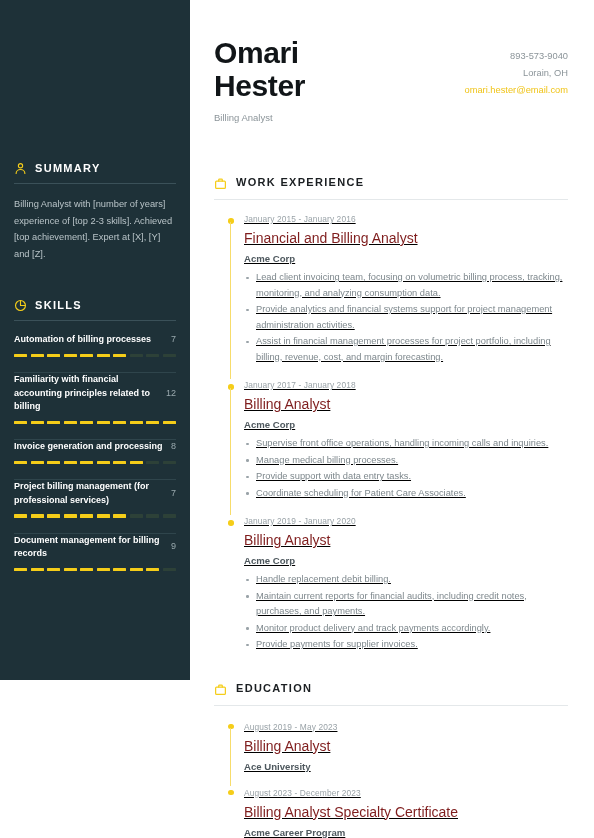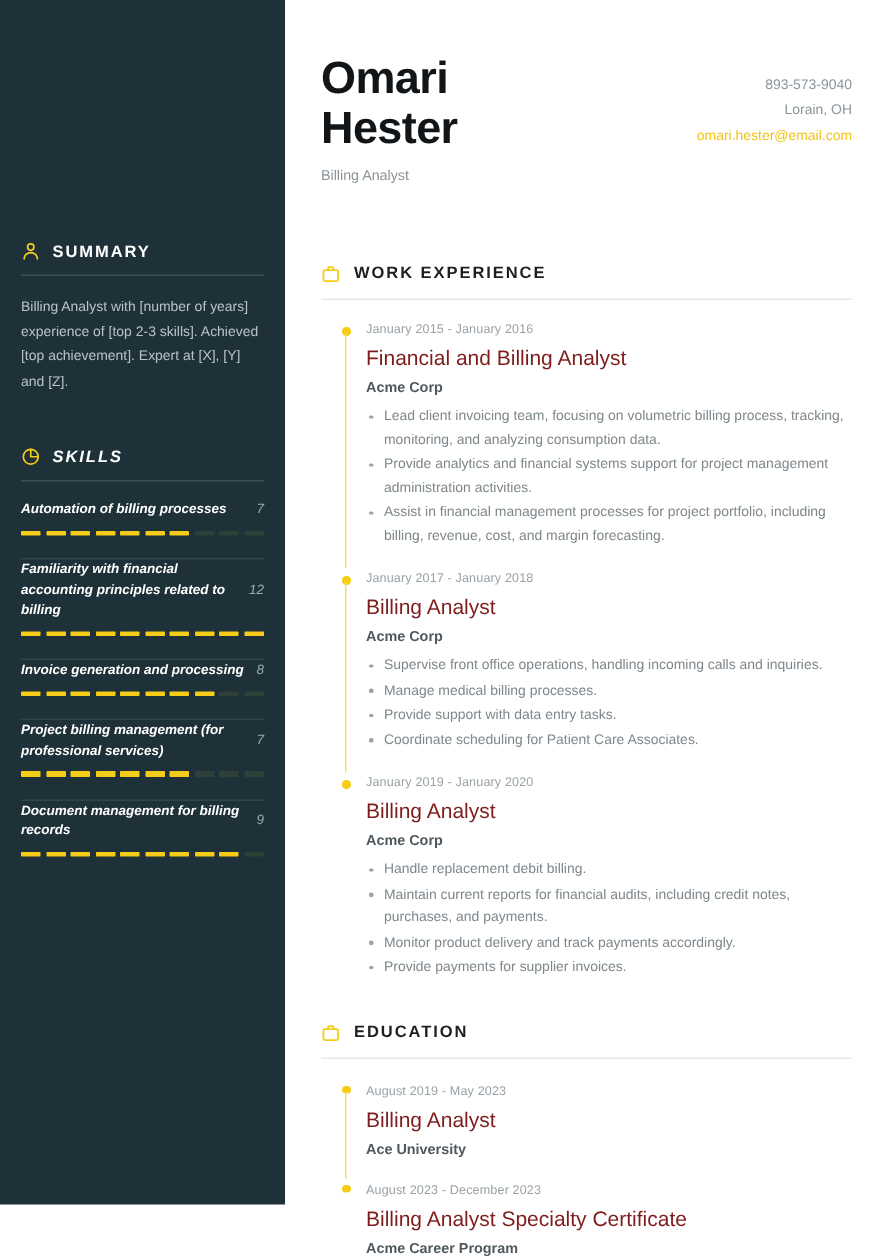--- a/index.html
+++ b/index.html
@@ -13,21 +13,21 @@
     font-family: "Liberation Sans", sans-serif;
     background: #ffffff;
     display: flex;
     overflow: hidden;
   }
 
   
   .sidebar {
     width: 190px;
     min-width: 190px;
-    height: 803px;
+    height: 680px;
     background: #1e3138;
     padding: 0 14px;
     color: #ffffff;
   }
 
   .sb-section-head {
     display: flex;
     align-items: center;
     gap: 8px;
   }
@@ -53,21 +53,21 @@
   }
 
   .summary-block { padding-top: 161px; }
 
   .summary-text {
     font-size: 9.3px;
     line-height: 16.5px;
     color: #b9c4c8;
   }
 
-  .skills-block { padding-top: 36px; font-style: italic; }
+  .skills-block { padding-top: 36px; }
 
   .skill {
     padding-bottom: 7px;
   }
 
   .skill-row {
     display: flex;
     align-items: center;
     justify-content: space-between;
     gap: 8px;
@@ -171,21 +171,21 @@
   .sec-rule {
     height: 1px;
     background: #e4e8ea;
     margin: 10px 0 0 0;
   }
 
   .work-section { margin-top: 53px; }
   .edu-section { margin-top: 29px; }
 
   
-  .timeline { padding-left: 14px; position: relative; }
+  .timeline { padding-left: 14px; position: relative; text-decoration: underline; }
 
   .entry {
     position: relative;
     padding-left: 16px;
     padding-top: 14px;
   }
 
   .entry::before {
     content: "";
     position: absolute;

